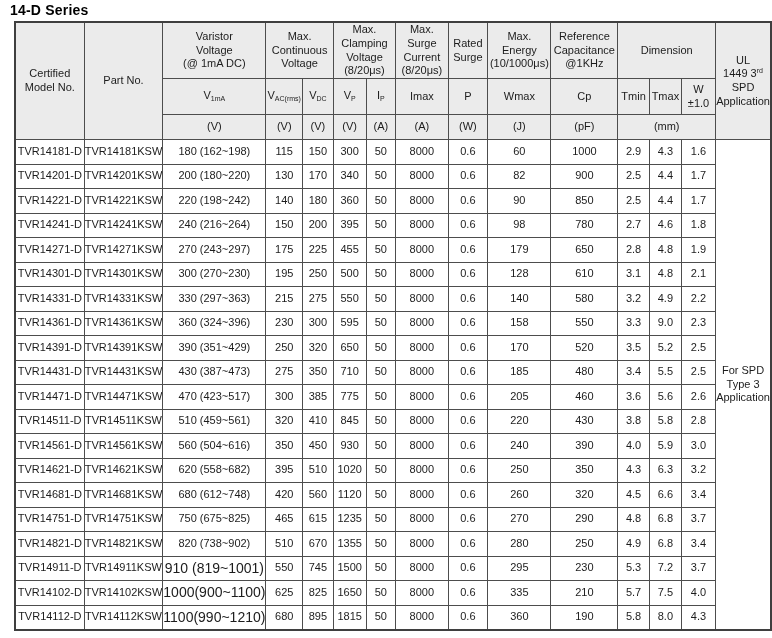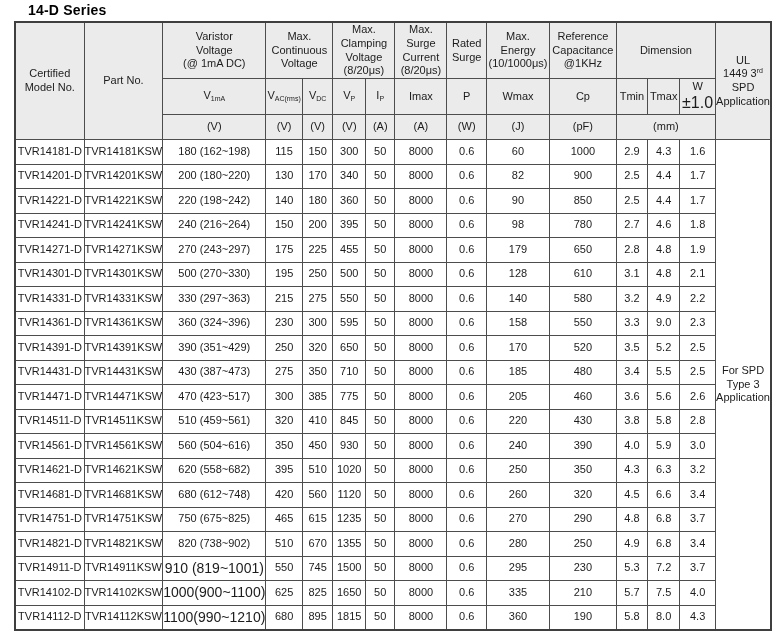--- a/index.html
+++ b/index.html
@@ -14,21 +14,21 @@
   }
   .page {
     width: 772px;
     height: 638px;
     position: relative;
   }
   .title {
     font-size: 14px;
     font-weight: bold;
     color: #000000;
-    padding: 2px 0 3px 28px;
+    padding: 2px 0 3px 10px;
     letter-spacing: 0.2px;
   }
   table.spec {
     border-collapse: collapse;
     table-layout: fixed;
     margin-left: 14px;
     border: 2px solid #3f3f3f;
   }
   table.spec th, table.spec td {
     border: 1px solid #4d4d4d;
@@ -62,21 +62,21 @@
   th.ul-head { font-size: 10.5px; margin-top: 8px; }
   sub {
     font-size: 7px;
     vertical-align: -2px;
     letter-spacing: 0;
   }
   sup {
     font-size: 7px;
     vertical-align: 4px;
   }
-  .sym-line2 { display: block; font-size: 16px; }
+  .sym-line2 { display: block; font-size: 11px; }
 </style>
 </head>
 <body>
 
 <div class="page">
   <div class="title">14-D Series</div>
 
   <table class="spec">
     <colgroup>
       <col style="width:70px">
@@ -232,21 +232,21 @@
           <td>0.6</td>
           <td>179</td>
           <td>650</td>
           <td>2.8</td>
           <td>4.8</td>
           <td>1.9</td>
         </tr>
         <tr>
           <td>TVR14301-D</td>
           <td>TVR14301KSW</td>
-          <td>500 (270~330)</td>
+          <td>300 (270~230)</td>
           <td>195</td>
           <td>250</td>
           <td>500</td>
           <td>50</td>
           <td>8000</td>
           <td>0.6</td>
           <td>128</td>
           <td>610</td>
           <td>3.1</td>
           <td>4.8</td>

